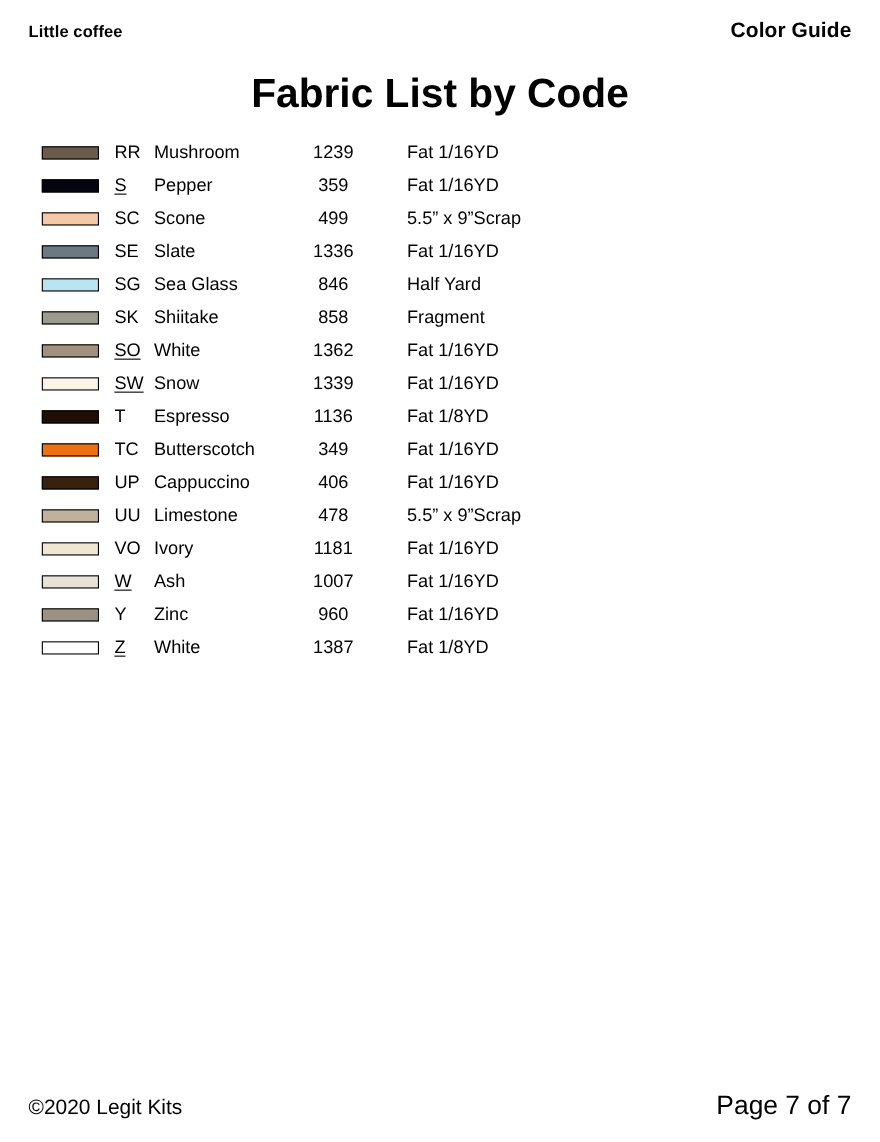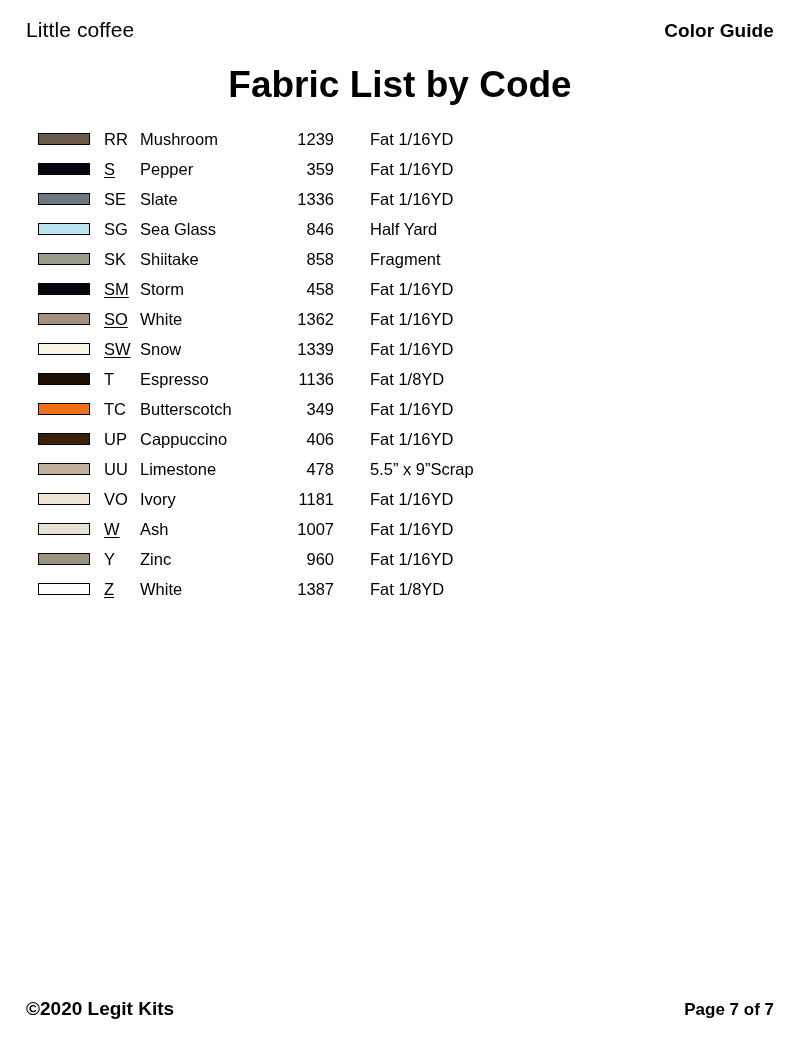--- a/index.html
+++ b/index.html
@@ -26,22 +26,22 @@
   .header {
     position: absolute;
     top: 18px;
     left: 26px;
     right: 26px;
     display: flex;
     justify-content: space-between;
     align-items: baseline;
   }
   .header-left {
-    font-size: 21px;
-    font-weight: normal;
+    font-size: 15px;
+    font-weight: bold;
     letter-spacing: 0.1px;
   }
   .header-right {
     font-size: 19px;
     font-weight: bold;
     letter-spacing: 0.1px;
     margin-left: 44px;
   }
 
   
@@ -82,21 +82,21 @@
     padding-left: 4px !important;
     white-space: nowrap;
     margin-left: 32px;
   }
   .col-name {
     width: 132px;
     padding-left: 2px !important;
   }
   .col-qty {
     width: 62px;
-    text-align: right;
+    text-align: center;
     padding-right: 0 !important;
   }
   .col-cut {
     padding-left: 36px !important;
     white-space: nowrap;
     margin-top: 44px;
   }
 
   .swatch {
     display: block;
@@ -115,25 +115,25 @@
     position: absolute;
     bottom: 18px;
     left: 26px;
     right: 26px;
     display: flex;
     justify-content: space-between;
     align-items: baseline;
   }
   .footer-left {
     font-size: 19px;
-    font-weight: bold;
+    font-weight: normal;
   }
   .footer-right {
-    font-size: 17px;
-    font-weight: bold;
+    font-size: 24px;
+    font-weight: normal;
   }
 </style>
 </head>
 <body>
 
 <div class="page">
 
   <div class="header">
     <div class="header-left">Little coffee</div>
     <div class="header-right">Color Guide</div>
@@ -156,20 +156,29 @@
           <td class="col-swatch">
             <span class="swatch" style="background: rgb(5, 5, 16);"></span>
           </td>
           <td class="col-code"><span class="code-underline">S</span></td>
           <td class="col-name">Pepper</td>
           <td class="col-qty">359</td>
           <td class="col-cut">Fat 1/16YD</td>
         </tr>
         <tr>
           <td class="col-swatch">
+            <span class="swatch" style="background: rgb(243, 201, 167);"></span>
+          </td>
+          <td class="col-code">SC</td>
+          <td class="col-name">Scone</td>
+          <td class="col-qty">499</td>
+          <td class="col-cut">5.5” x 9”Scrap</td>
+        </tr>
+        <tr>
+          <td class="col-swatch">
             <span class="swatch" style="background: rgb(109, 120, 131);"></span>
           </td>
           <td class="col-code">SE</td>
           <td class="col-name">Slate</td>
           <td class="col-qty">1336</td>
           <td class="col-cut">Fat 1/16YD</td>
         </tr>
         <tr>
           <td class="col-swatch">
             <span class="swatch" style="background: rgb(185, 228, 240);"></span>
@@ -183,29 +192,20 @@
           <td class="col-swatch">
             <span class="swatch" style="background: rgb(154, 154, 141);"></span>
           </td>
           <td class="col-code">SK</td>
           <td class="col-name">Shiitake</td>
           <td class="col-qty">858</td>
           <td class="col-cut">Fragment</td>
         </tr>
         <tr>
           <td class="col-swatch">
-            <span class="swatch" style="background: rgb(5, 5, 15);"></span>
-          </td>
-          <td class="col-code"><span class="code-underline">SM</span></td>
-          <td class="col-name">Storm</td>
-          <td class="col-qty">458</td>
-          <td class="col-cut">Fat 1/16YD</td>
-        </tr>
-        <tr>
-          <td class="col-swatch">
             <span class="swatch" style="background: rgb(162, 145, 127);"></span>
           </td>
           <td class="col-code"><span class="code-underline">SO</span></td>
           <td class="col-name">White</td>
           <td class="col-qty">1362</td>
           <td class="col-cut">Fat 1/16YD</td>
         </tr>
         <tr>
           <td class="col-swatch">
             <span class="swatch" style="background: rgb(250, 245, 230);"></span>

